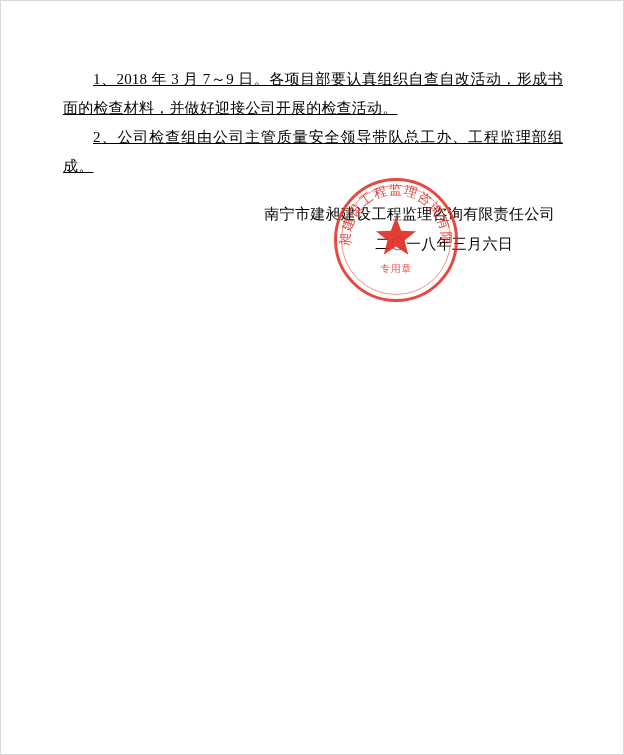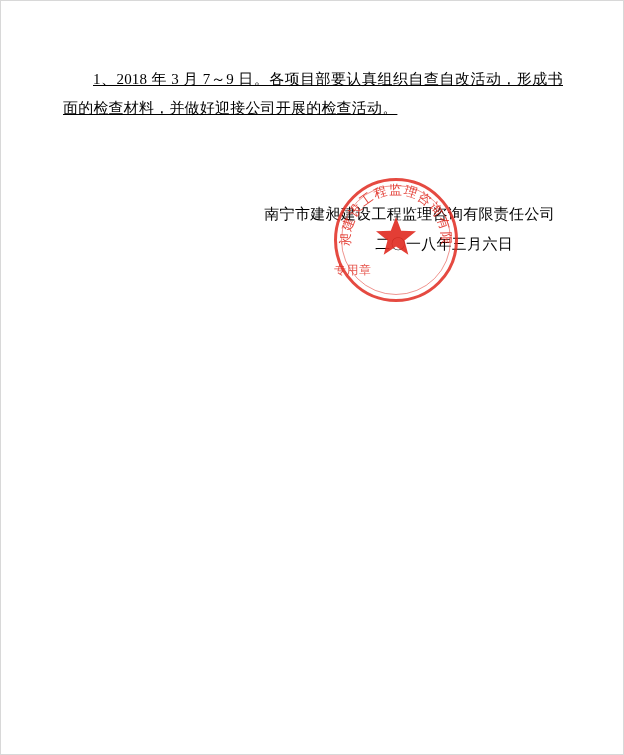--- a/index.html
+++ b/index.html
@@ -105,34 +105,36 @@
     font-family: "Liberation Sans", sans-serif;
     font-size: 13px;
     letter-spacing: 1.2px;
     opacity: 0.88;
   }
   .seal-code {
     position: absolute;
     left: 0;
     top: 84px;
     width: 124px;
-    font-size: 12px;
+    text-align: center;
+    font-size: 10px;
     color: #e02a20;
     opacity: 0.8;
     font-family: "Liberation Sans", sans-serif;
     letter-spacing: 0.5px;
   }
 </style>
 </head>
 <body>
 
 <div class="page">
 
   <div class="content">
     <p class="para">1、2018 年 3 月 7～9 日。各项目部要认真组织自查自改活动，形成书面的检查材料，并做好迎接公司开展的检查活动。</p>
+    <p class="para">2、公司检查组由公司主管质量安全领导带队总工办、工程监理部组成。</p>
   </div>
 
   <div class="signature-block">
     <div class="sig-line">南宁市建昶建设工程监理咨询有限责任公司</div>
     <div class="sig-line sig-date">二〇一八年三月六日</div>
   </div>
 
   <div class="seal">
     <div class="ring"></div>
     <div class="inner-ring"></div>

